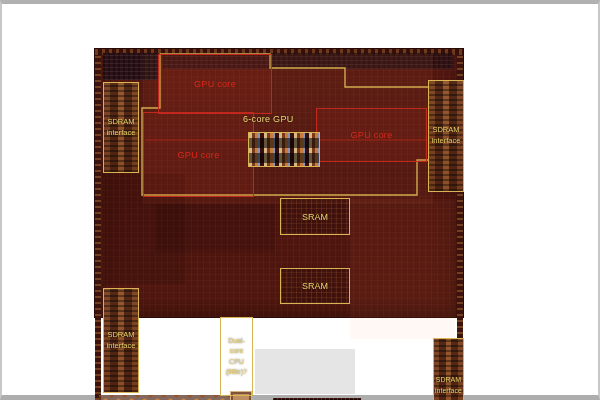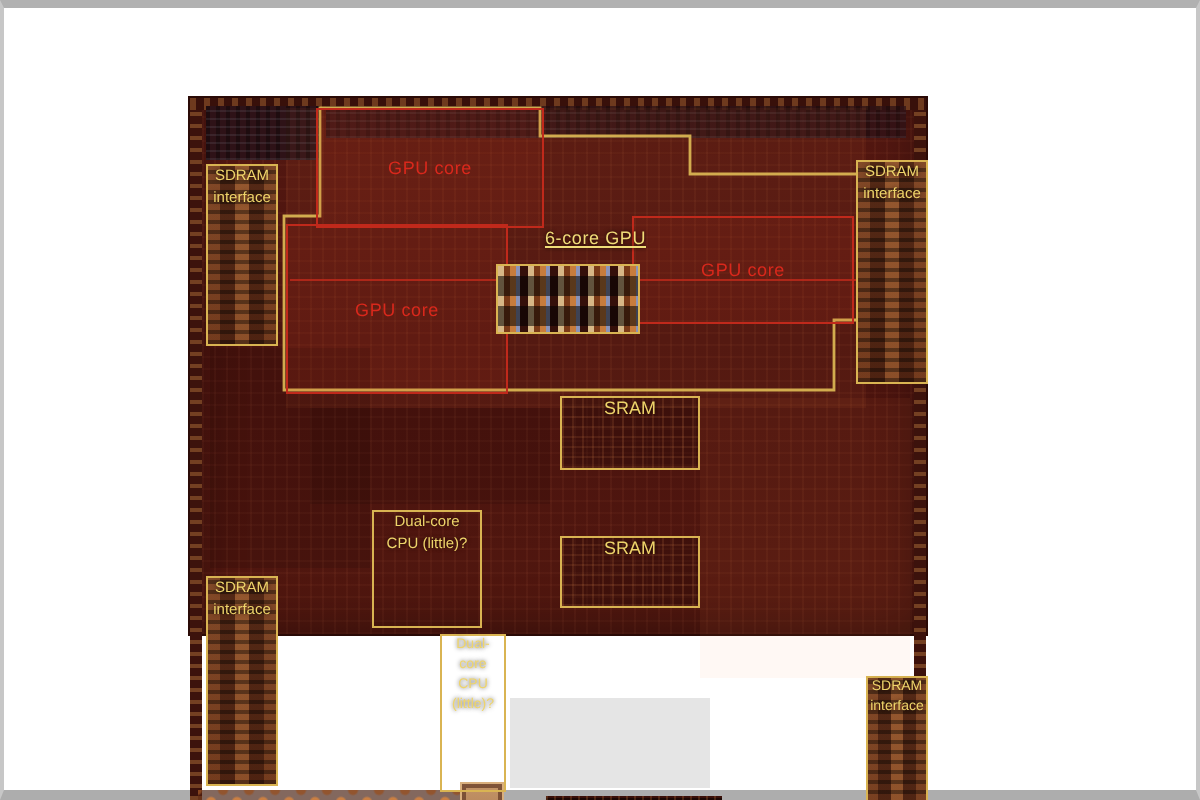--- a/index.html
+++ b/index.html
@@ -43,30 +43,30 @@
       linear-gradient(0deg, rgba(0,0,0,0) 0 3px, rgba(0,0,0,0.55) 3px 13px, rgba(0,0,0,0) 13px 18px, rgba(0,0,0,0.55) 18px 28px, rgba(0,0,0,0) 28px),
       repeating-linear-gradient(90deg,#d8b887 0 3px,#7a3a18 3px 6px,#c87c3c 6px 9px,#8a93b8 9px 11px,#35100a 11px 15px);
       background-color:#4c160e;}
   .dots{position:absolute;left:10%;width:80%;height:24px;
       background-image:radial-gradient(circle, rgba(255,145,70,0.35) 1.2px, rgba(0,0,0,0) 2px);
       background-size:9px 7px;}
   
   .rbox{position:absolute;border:1px solid #c0291b;background:rgba(205,50,28,0.10);
         display:flex;align-items:center;justify-content:center;}
   .rbox .t{color:#d9281c;font-size:9px;letter-spacing:0.3px;}
-  .ybox{position:absolute;border:1px solid #d9b452;display:flex;justify-content:center;}
+  .ybox{position:absolute;border:1px solid #d9b452;display:flex;align-items:center;justify-content:center;}
   .ybox .t{color:#eed46a;font-size:9px;text-align:center;text-shadow:0 0 2px rgba(0,0,0,0.7);}
   .gridfill{background-image:
       repeating-linear-gradient(90deg, rgba(255,160,90,0.12) 0 1px, rgba(0,0,0,0) 1px 5px),
       repeating-linear-gradient(0deg, rgba(255,160,90,0.10) 0 1px, rgba(0,0,0,0) 1px 5px);
       background-color:rgba(15,4,4,0.25);}
   .lines{display:block;}
   .lines span{display:block;white-space:nowrap;line-height:1.45;}
-  .floatlbl{position:absolute;color:#f0dc78;font-size:9px;text-align:right;
-      text-shadow:0 0 2px rgba(0,0,0,0.8);letter-spacing:0.3px;text-decoration:underline;}
+  .floatlbl{position:absolute;color:#f0dc78;font-size:9px;text-align:left;
+      text-shadow:0 0 2px rgba(0,0,0,0.8);letter-spacing:0.3px;}
   .outline-layer{position:absolute;left:0;top:0;width:368px;height:378px;}
   
   .watermark{position:absolute;left:417px;top:366px;font-size:20px;font-weight:400;
       color:#b9dfb9;letter-spacing:0.5px;white-space:nowrap;
       text-shadow:0 0 2px rgba(255,255,255,0.45);}
 </style>
 </head>
 <body>
 
 <div class="stage">
@@ -109,26 +109,20 @@
     <div class="ybox teststrip" style="left:153px;top:83px;width:70px;height:33px;"></div>
 
     <div class="ybox gridfill" style="left:185px;top:149px;width:68px;height:35px;">
       <span class="t">SRAM</span>
     </div>
     <div class="ybox gridfill" style="left:185px;top:219px;width:68px;height:34px;">
       <span class="t">SRAM</span>
     </div>
 
 
-    <div class="ybox" style="left:91px;top:206px;width:53px;height:57px;">
-      <span class="t lines" style="font-size:7.5px;">
-        <span>Dual-core</span>
-        <span>CPU (little)?</span>
-      </span>
-    </div>
 
     <div class="ybox" style="left:125px;top:268px;width:31px;height:77px;">
       <span class="t lines" style="font-size:7px;">
         <span>Dual-</span>
         <span>core</span>
         <span>CPU</span>
         <span>(little)?</span>
       </span>
     </div>
 

